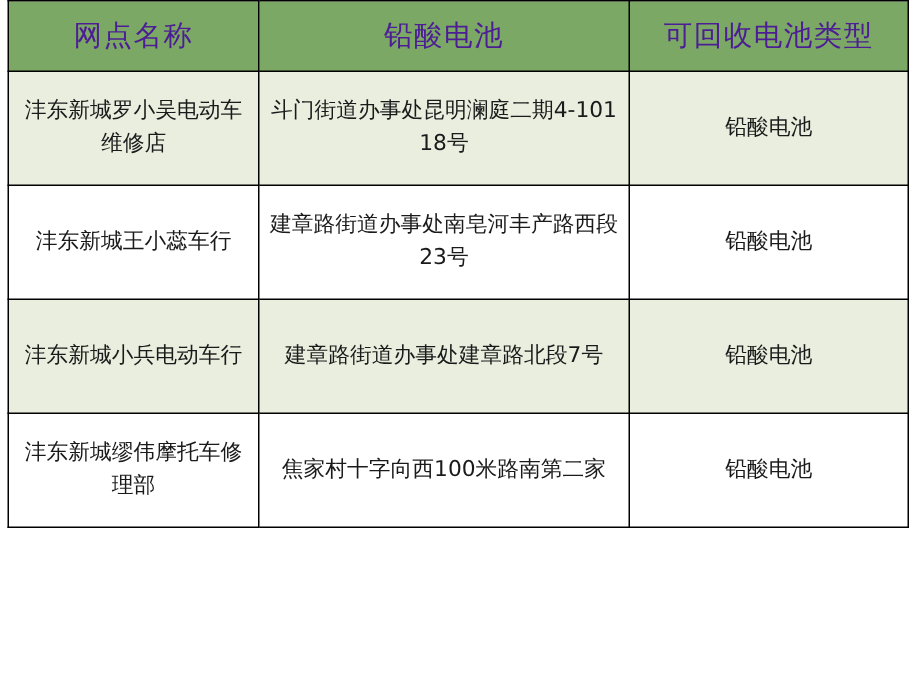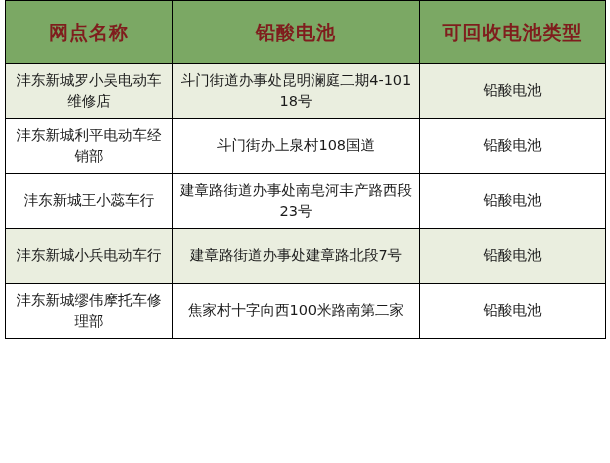--- a/index.html
+++ b/index.html
@@ -36,44 +36,44 @@
   table.recycle-table td {
     border: 1px solid #000000;
     text-align: center;
     vertical-align: middle;
     padding: 4px 6px;
     box-sizing: border-box;
   }
 
   table.recycle-table thead th {
     background: #7BA864;
-    color: #7f1d1d;
+    color: #4c1d95;
     font-family: "DejaVu Serif", "Liberation Serif", serif;
-    font-weight: bold;
+    font-weight: normal;
     font-size: 19px;
     letter-spacing: 1px;
-    height: 63px;
+    height: 47px;
     line-height: 1.2;
   }
 
   table.recycle-table tbody td {
     color: #1a1a1a;
     font-size: 14.5px;
     line-height: 1.45;
     font-weight: normal;
   }
 
   table.recycle-table tbody tr.row-shade td {
     background: #EAEEDF;
   }
   table.recycle-table tbody tr.row-plain td {
     background: #ffffff;
   }
 
-  table.recycle-table tbody tr { height: 55px; }
+  table.recycle-table tbody tr { height: 76px; }
 
   .cell-text {
     display: block;
     word-break: break-all;
   }
 </style>
 </head>
 <body>
 
 <div class="table-wrap">
@@ -90,31 +90,20 @@
         <th>可回收电池类型</th>
       </tr>
     </thead>
     <tbody>
       <tr class="row-shade">
         <td>
             <span class="cell-text">沣东新城罗小吴电动车维修店</span>
           </td>
         <td>
             <span class="cell-text">斗门街道办事处昆明澜庭二期4-10118号</span>
-          </td>
-        <td>
-            <span class="cell-text">铅酸电池</span>
-          </td>
-      </tr>
-      <tr class="row-plain">
-        <td>
-            <span class="cell-text">沣东新城利平电动车经销部</span>
-          </td>
-        <td>
-            <span class="cell-text">斗门街办上泉村108国道</span>
           </td>
         <td>
             <span class="cell-text">铅酸电池</span>
           </td>
       </tr>
       <tr class="row-plain">
         <td>
             <span class="cell-text">沣东新城王小蕊车行</span>
           </td>
         <td>

